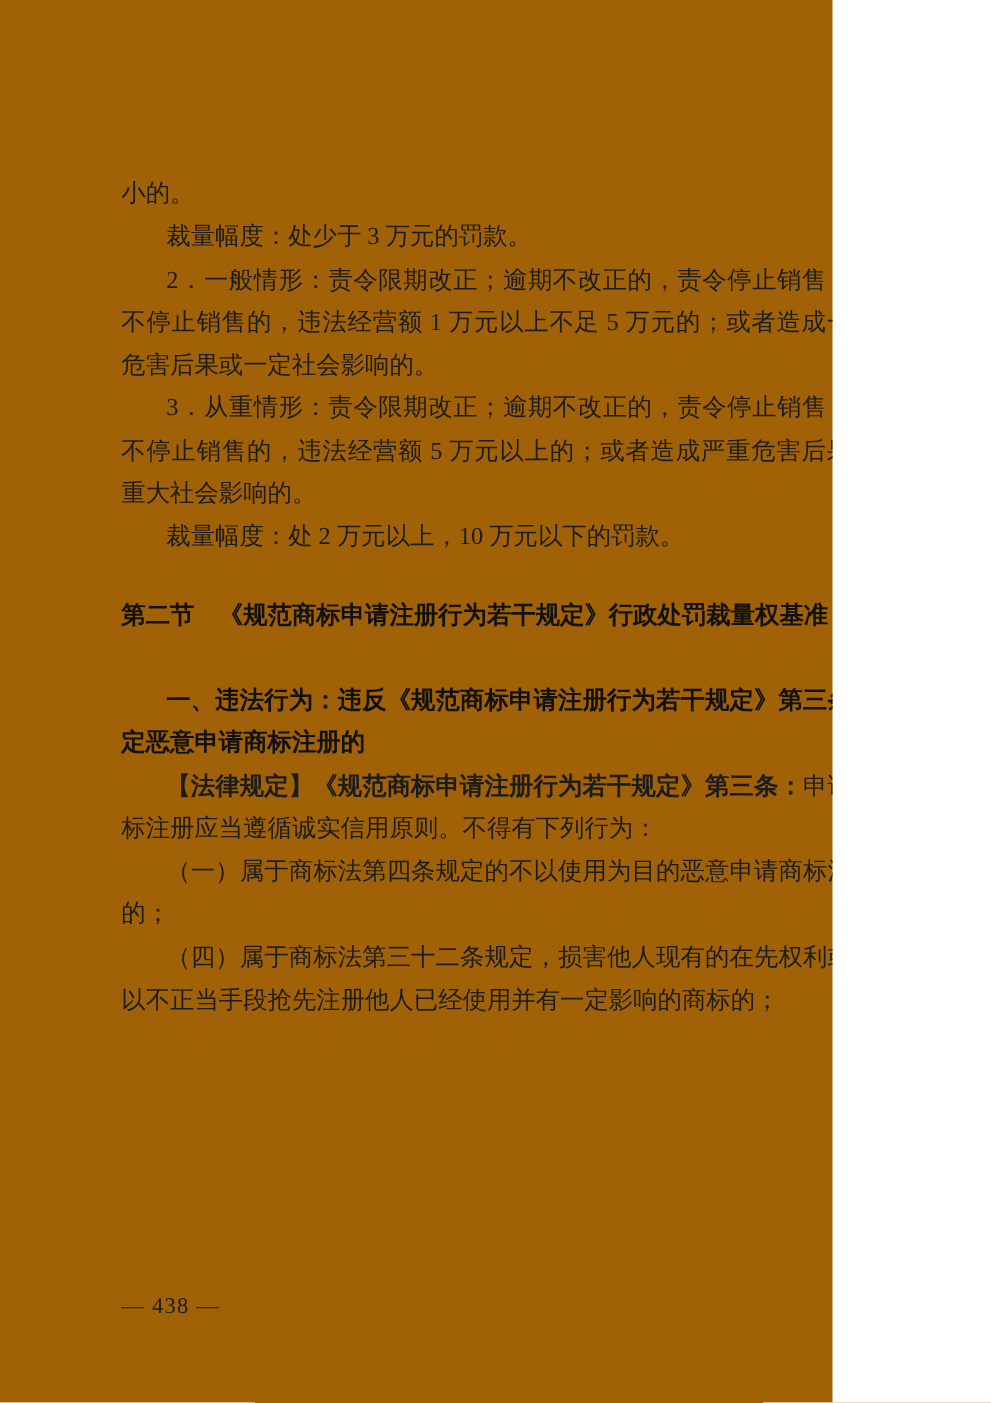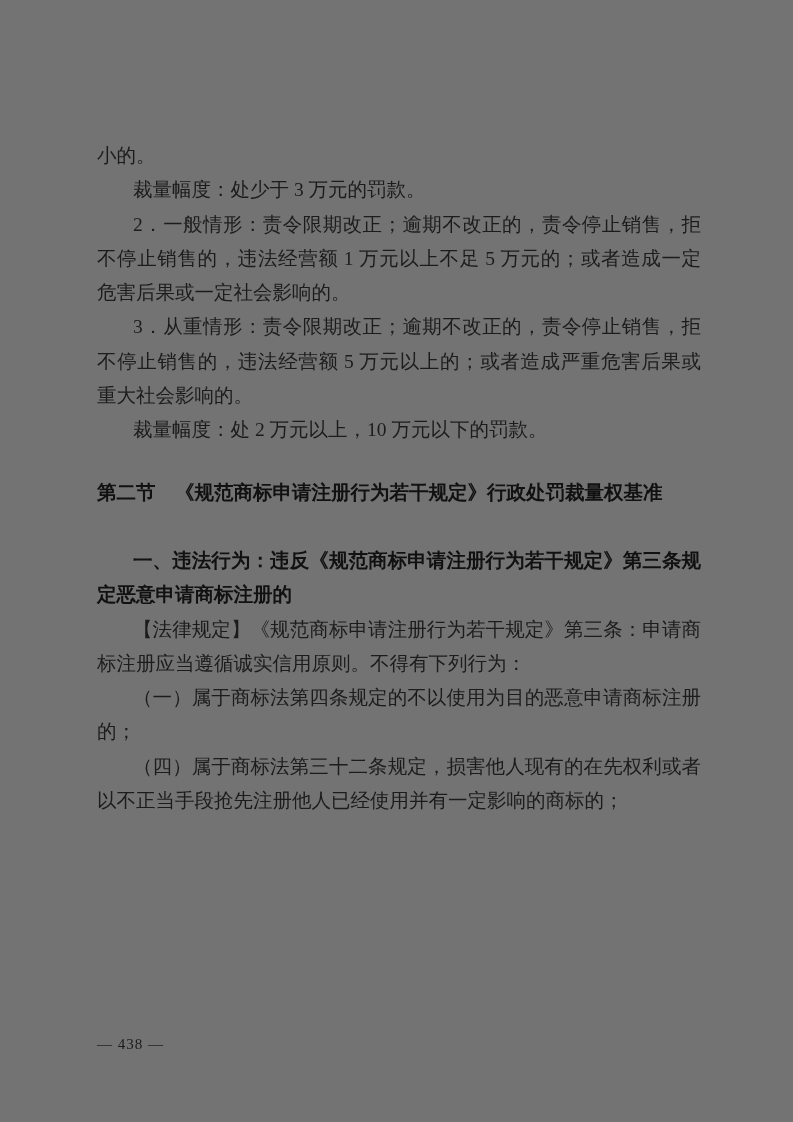--- a/index.html
+++ b/index.html
@@ -3,23 +3,23 @@
 <meta charset="utf-8">
 <title>Document Page</title>
 <style>
   html, body {
     margin: 0;
     padding: 0;
     background: #ffffff;
   }
   .page {
     position: relative;
-    width: 793px;
+    width: 666px;
     height: 1122px;
-    background: #737373;
+    background: #a16207;
     color: #1c1c1c;
     overflow: hidden;
     font-family: "Liberation Serif", "DejaVu Serif", serif;
   }
   .content {
     position: absolute;
     left: 97px;
     top: 139px;
     width: 604px;
     font-size: 19.5px;
@@ -42,27 +42,27 @@
     font-size: 19.5px;
     line-height: 34.3px;
     color: #111111;
   }
   .bold-sans {
     font-family: Liberation Serif, serif;
     font-weight: 700;
     color: #111111;
   }
   .lead-bold {
-    font-weight: 400;
+    font-weight: 700;
   }
   .page-footer {
     position: absolute;
     left: 97px;
     top: 1033px;
-    font-size: 15px;
+    font-size: 18px;
     line-height: 22px;
     letter-spacing: 1px;
     color: #1c1c1c;
   }
 </style>
 </head>
 <body>
 
 <div class="page">
   <div class="content">

